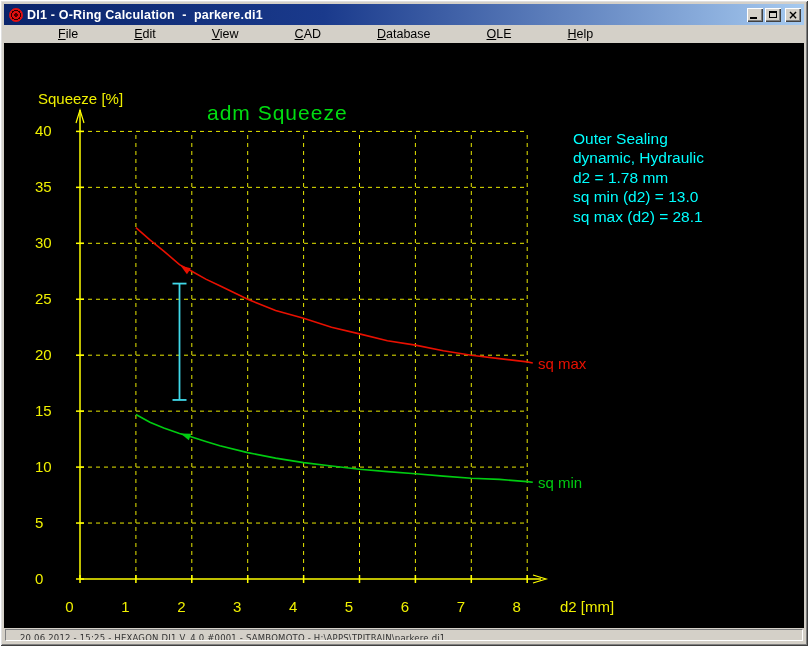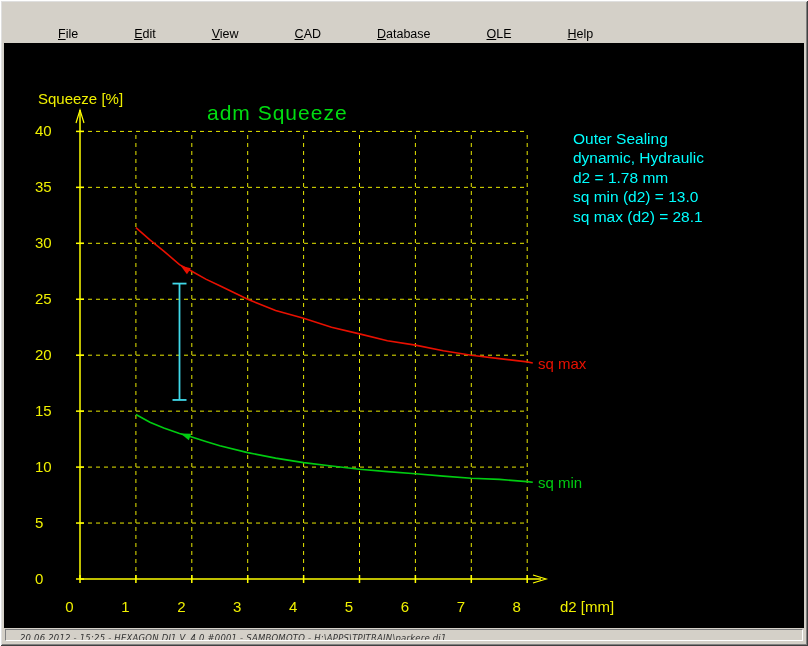--- a/index.html
+++ b/index.html
@@ -37,30 +37,45 @@
   .client{
     position:absolute;left:4px;top:43px;right:4px;bottom:18px;background:#000;overflow:hidden;
   }
   .client svg{display:block;}
   .statusbar{
     position:absolute;left:4px;right:4px;bottom:4px;height:14px;background:#d4d0c8;padding:1px;
   }
   .status-panel{
     height:12px;border:1px solid;border-color:#808080 #ffffff #ffffff #808080;
     font-family:"DejaVu Sans",sans-serif;font-size:8.5px;color:#333;
-    padding:3px 4px 0 14px;white-space:nowrap;overflow:hidden;letter-spacing:.2px;font-style:italic;
+    padding:3px 4px 0 14px;white-space:nowrap;overflow:hidden;letter-spacing:.2px;
   }
   u{text-decoration:underline;}
   text{font-family:"Liberation Sans",sans-serif;}
 </style>
 </head>
 <body>
 
 <div class="window">
 
+  <div class="titlebar">
+    <div class="app-icon"></div>
+    <div class="title-text">DI1 - O-Ring Calculation  -  parkere.di1</div>
+    <div class="win-buttons">
+      <div class="win-btn">
+          <span class="glyph-min"></span>
+        </div>
+      <div class="win-btn">
+          <span class="glyph-max"></span>
+        </div>
+      <div class="win-btn" style="margin-left:4px">
+          <span class="glyph-close">×</span>
+        </div>
+    </div>
+  </div>
 
   <div class="menubar">
       <span class="menu-item"><u>F</u>ile</span>
       <span class="menu-item"><u>E</u>dit</span>
       <span class="menu-item"><u>V</u>iew</span>
       <span class="menu-item"><u>C</u>AD</span>
       <span class="menu-item"><u>D</u>atabase</span>
       <span class="menu-item"><u>O</u>LE</span>
       <span class="menu-item"><u>H</u>elp</span>
     </div>

